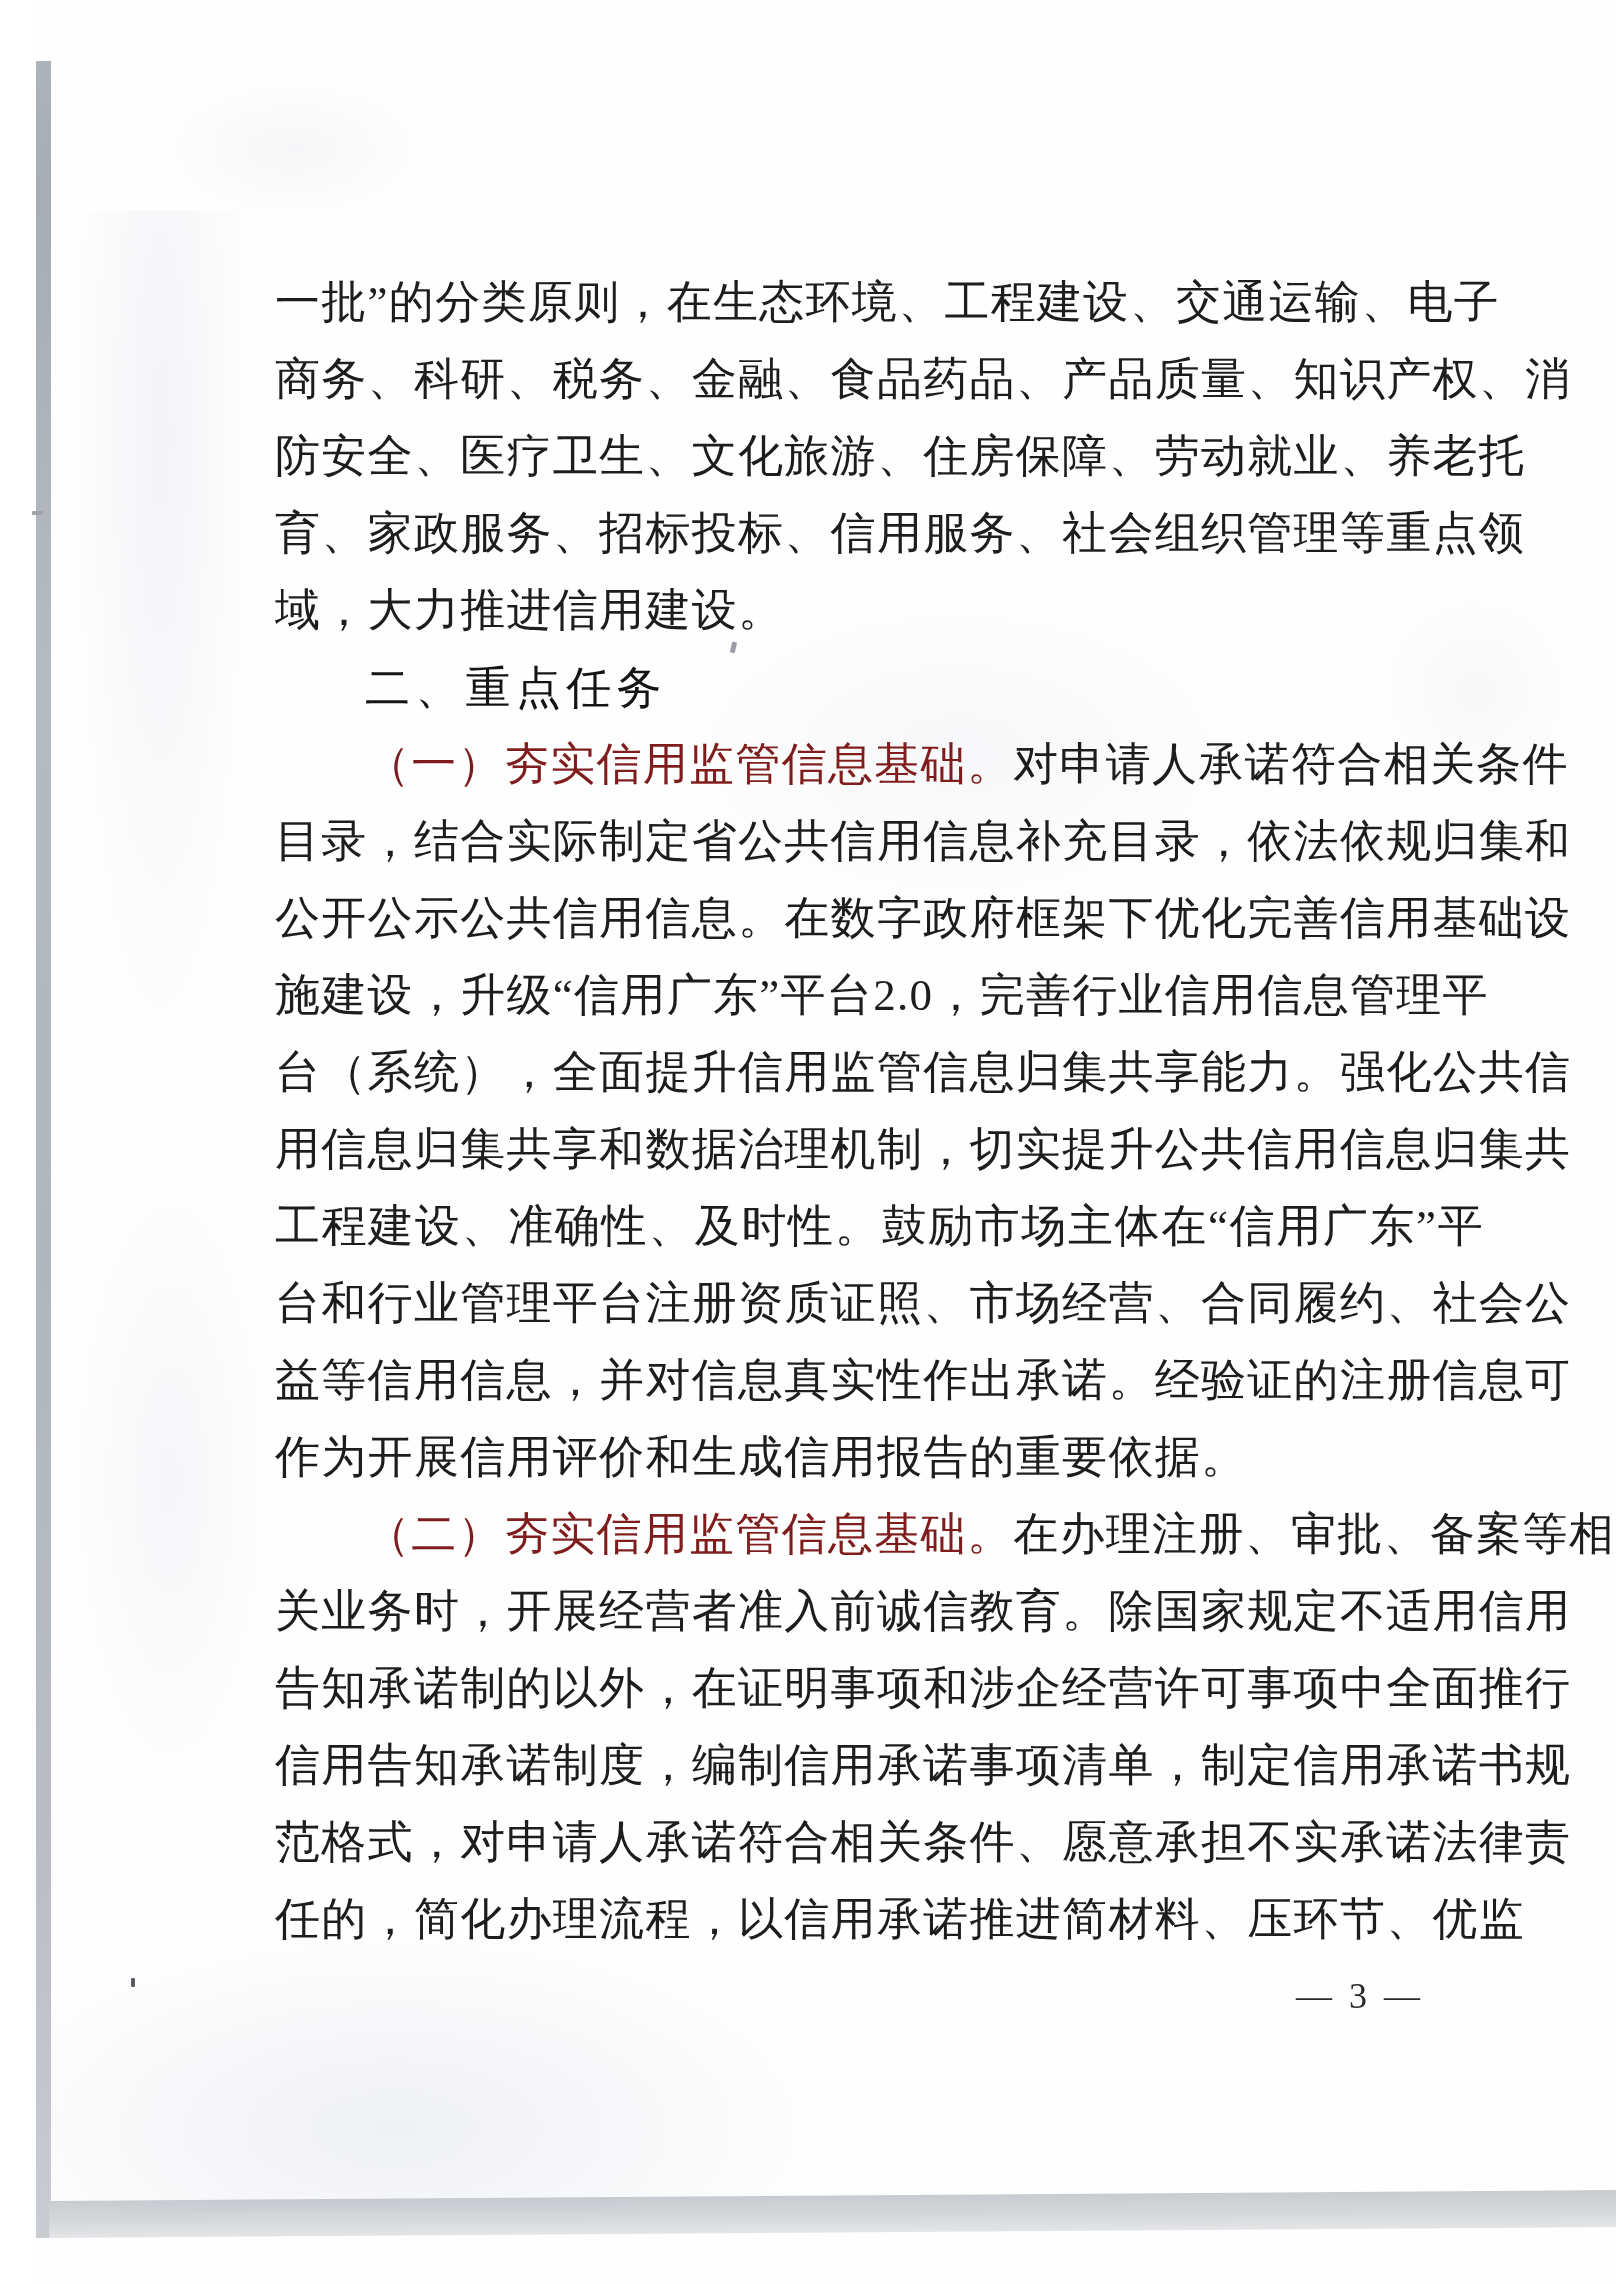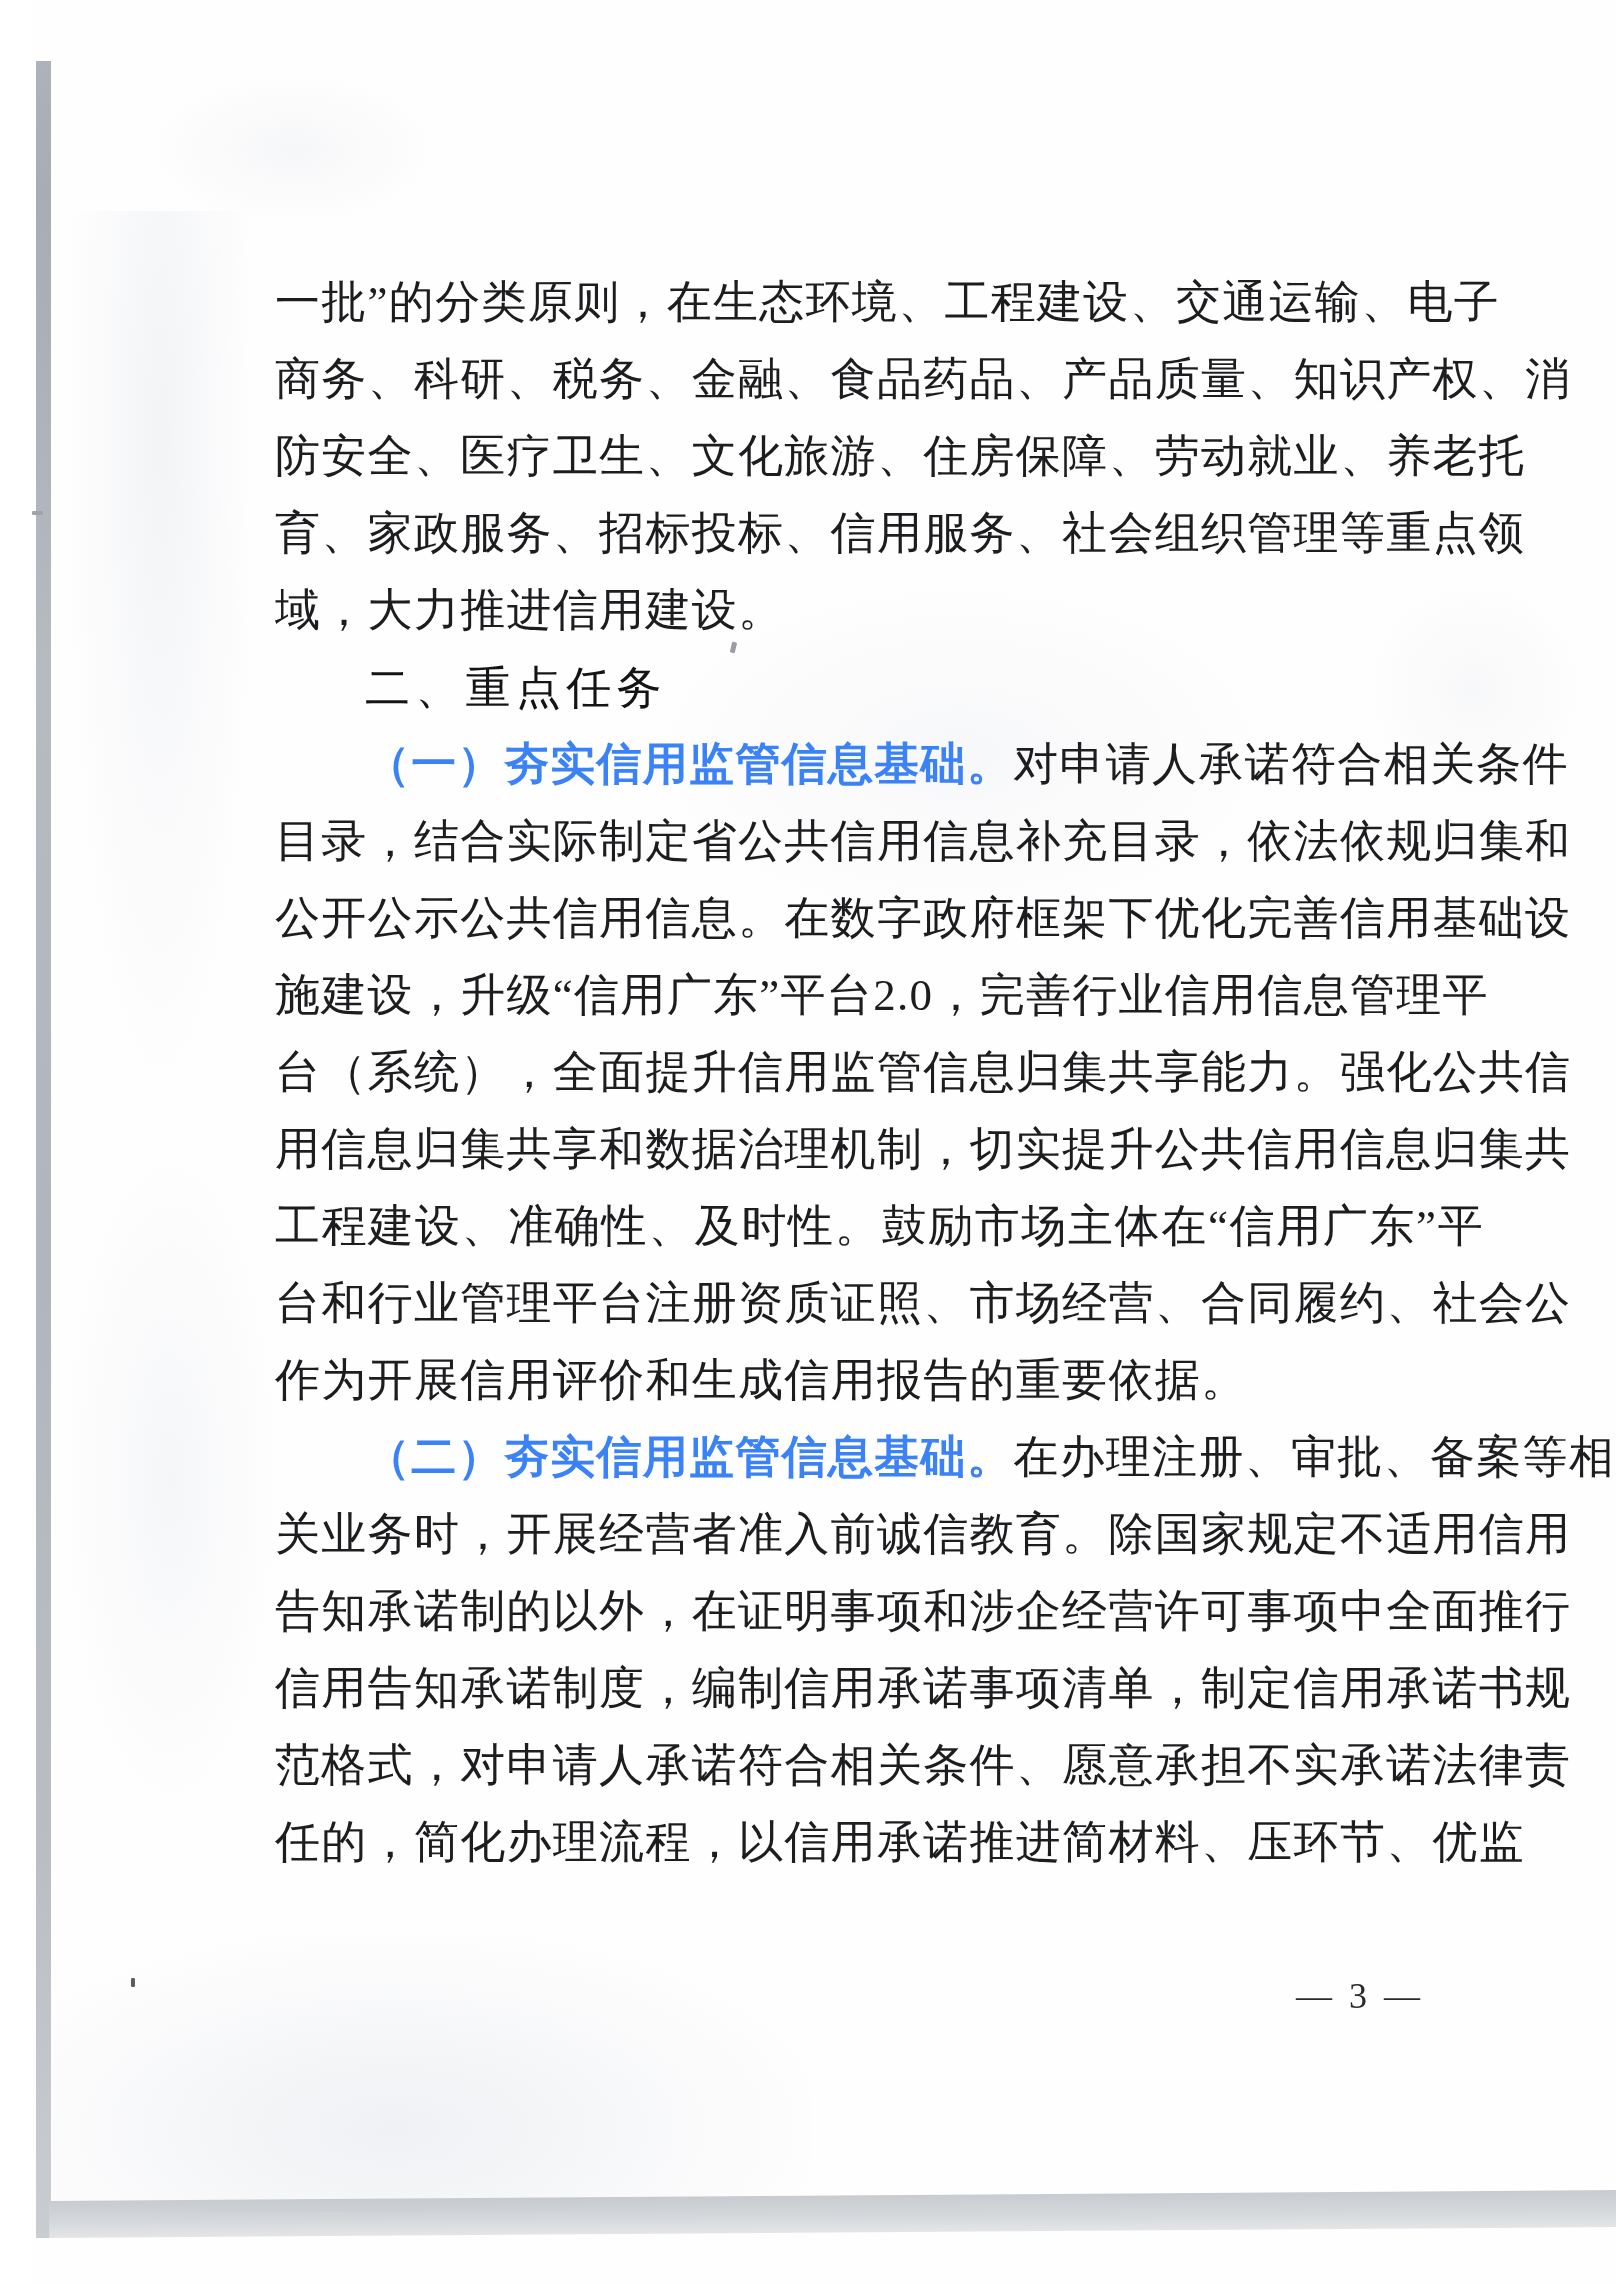--- a/index.html
+++ b/index.html
@@ -45,21 +45,21 @@
     font-size:45px; line-height:77px; color:#1d1d20;
     letter-spacing:1.3px;
   }
   .line { height:77px; white-space:nowrap; }
   .just { text-align:justify; text-align-last:justify; }
   .indent { padding-left:90px; }
   .heading {
     font-family:"Liberation Sans","DejaVu Sans",sans-serif;
     font-weight:400; letter-spacing:5.3px; color:#141416;
   }
-  .lead { font-weight:700; color:#3b82f6; }
+  .lead { font-weight:400; color:#7f1d1d; }
   .pagenum {
     position:absolute; left:1242px; top:1976px; width:172px;
     font-size:36px; line-height:41px; letter-spacing:4px;
     color:#2a2a2d; text-align:center; white-space:nowrap;
   }
 </style>
 </head>
 <body>
 
 <div class="page">
@@ -84,20 +84,21 @@
     <div class="line">域，大力推进信用建设。</div>
     <div class="line heading indent">二、重点任务</div>
     <div class="line just indent"><span class="lead">（一）夯实信用监管信息基础。</span><span>对申请人承诺符合相关条件</span></div>
     <div class="line just">目录，结合实际制定省公共信用信息补充目录，依法依规归集和</div>
     <div class="line just">公开公示公共信用信息。在数字政府框架下优化完善信用基础设</div>
     <div class="line just">施建设，升级“信用广东”平台2.0，完善行业信用信息管理平</div>
     <div class="line just">台（系统），全面提升信用监管信息归集共享能力。强化公共信</div>
     <div class="line just">用信息归集共享和数据治理机制，切实提升公共信用信息归集共</div>
     <div class="line just">工程建设、准确性、及时性。鼓励市场主体在“信用广东”平</div>
     <div class="line just">台和行业管理平台注册资质证照、市场经营、合同履约、社会公</div>
+    <div class="line just">益等信用信息，并对信息真实性作出承诺。经验证的注册信息可</div>
     <div class="line">作为开展信用评价和生成信用报告的重要依据。</div>
     <div class="line just indent"><span class="lead">（二）夯实信用监管信息基础。</span><span>在办理注册、审批、备案等相</span></div>
     <div class="line just">关业务时，开展经营者准入前诚信教育。除国家规定不适用信用</div>
     <div class="line just">告知承诺制的以外，在证明事项和涉企经营许可事项中全面推行</div>
     <div class="line just">信用告知承诺制度，编制信用承诺事项清单，制定信用承诺书规</div>
     <div class="line just">范格式，对申请人承诺符合相关条件、愿意承担不实承诺法律责</div>
     <div class="line just">任的，简化办理流程，以信用承诺推进简材料、压环节、优监</div>
   </div>
 
   <div class="pagenum">— 3 —</div>

